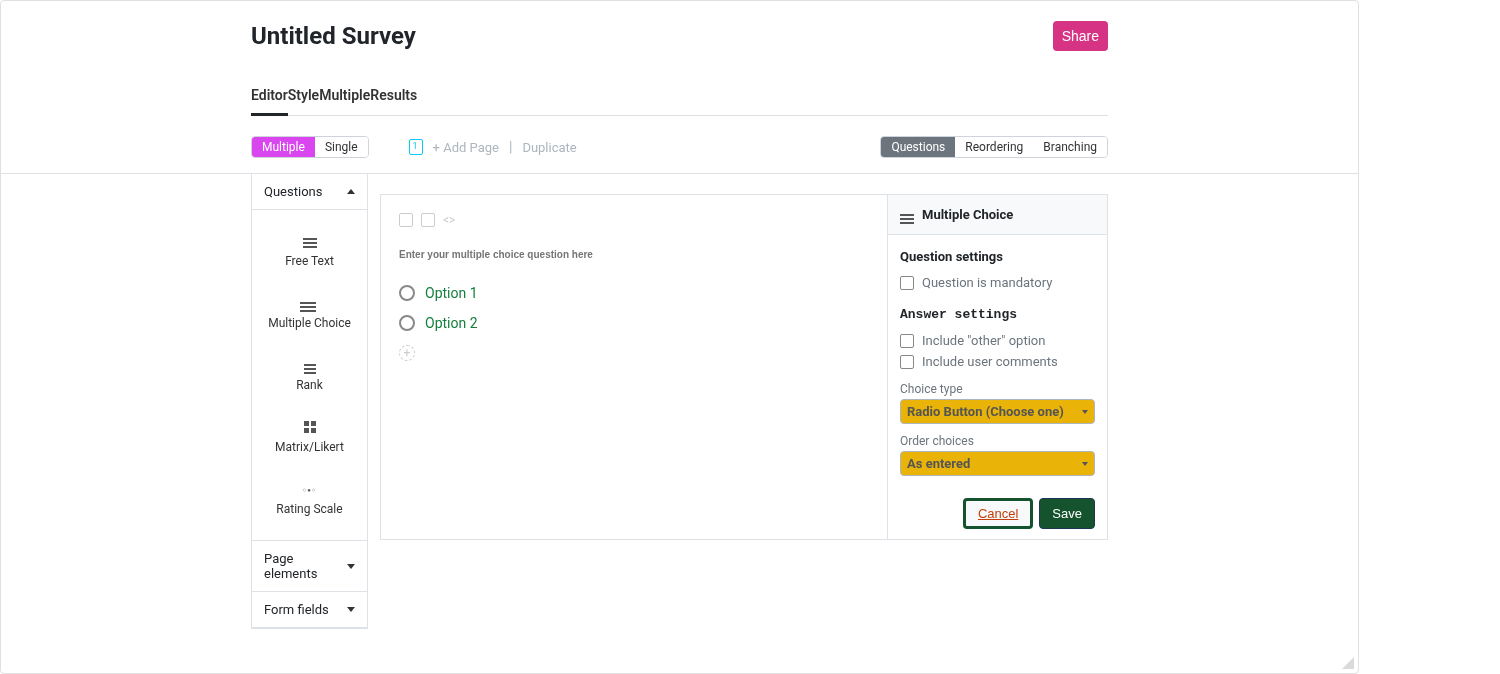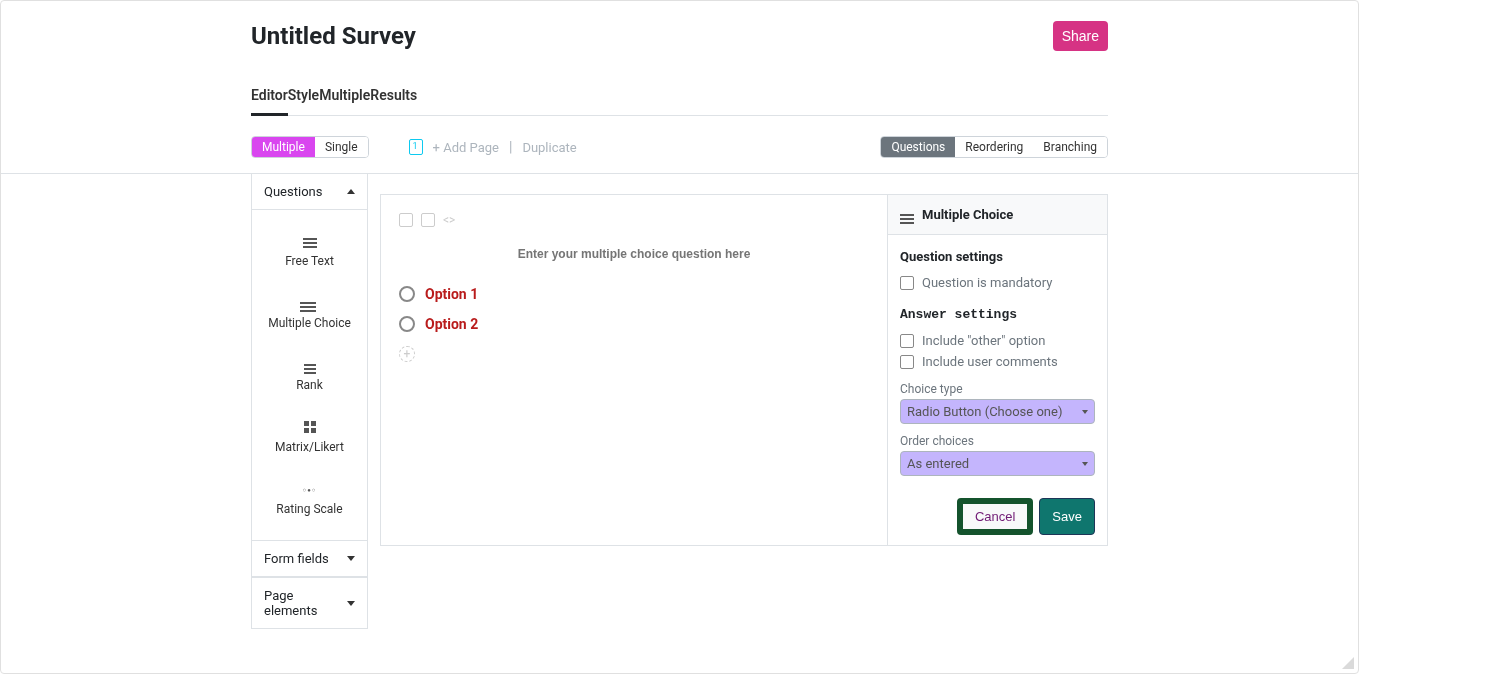--- a/index.html
+++ b/index.html
@@ -173,41 +173,40 @@
   .q-icons-row {
     display: flex;
     gap: 8px;
     margin-bottom: 18px;
     color: #adb5bd;
   }
   .q-icon-small { width:14px; height:14px; border:1.5px solid #ccc; border-radius:2px; display:inline-block;}
   .q-title-input {
     border: none;
     width: 100%;
-    font-size: 12px;
+    font-size: 10px;
     font-weight: 600;
     color: #737373;
     outline: none;
     padding: 0;
     margin-bottom: 25px;
-    text-align: center;
   }
   .option-row {
     display: flex;
     align-items: center;
     gap: 10px;
     margin-bottom: 14px;
   }
   .radio-circ {
     width: 16px; height: 16px;
     border: 2px solid #888;
     border-radius: 50%;
     flex-shrink: 0;
   }
-  .option-text { color: #b91c1c; font-weight:700; font-size:14px; }
+  .option-text { color: #15803d; font-weight:400; font-size:14px; }
   .add-opt {
     width:16px; height:16px; border:1px dashed #ccc; border-radius:50%;
     display:flex; align-items:center; justify-content:center;
     color:#ccc; font-size:12px; cursor:pointer;
   }
   .q-side {
     width: 220px;
     border-left: 1px solid #dee2e6;
     display: flex;
     flex-direction: column;
@@ -253,24 +252,25 @@
     margin-top: 10px;
     margin-bottom: 3px;
     display: block;
   }
   .select-box {
     width: 100%;
     border: 1px solid #adb5bd;
     border-radius: 4px;
     padding: 4px 6px;
     font-size: 13px;
-    background: #c4b5fd;
+    background: #eab308;
     position:relative;
     cursor:pointer;
     color:#555;
+    font-weight:bold;
   }
   .select-box::after{
     content:"";
     position:absolute; right:6px; top:50%; transform:translateY(-50%);
     width:0;height:0;
     border-left:3px solid transparent;border-right:3px solid transparent;
     border-top:4px solid #555;
     box-shadow: 0 -6px 0 -2px #555;
   }
   .q-side-footer {
@@ -280,25 +280,26 @@
     gap: 6px;
   }
   .btn {
     padding: 5px 12px;
     font-size: 13px;
     border-radius: 4px;
     cursor: pointer;
   }
   .btn-cancel {
     background: #f8f9fa;
-    border: 6px solid #14532d;
-    color: #701a75;
+    border: 3px solid #14532d;
+    color: #c2410c;
+    text-decoration: underline;
   }
   .btn-save {
-    background: #0f766e;
+    background: #14532d;
     border: 1px solid #1d3557;
     color: #fff;
   }
   .resize-tri {
     position:absolute;
     right:4px; bottom:4px;
     width:0;height:0;
     border-left:6px solid transparent;
     border-top:6px solid transparent;
     border-bottom:6px solid #888;
@@ -378,26 +379,26 @@
           </div>
           <div class="palette-item">
             <span class="palette-icon ic-matrix"></span>
             <span>Matrix/Likert</span>
           </div>
           <div class="palette-item">
             <span class="palette-icon ic-rating"></span>
             <span>Rating Scale</span>
           </div>
         </div>
+        <div class="sidebar-section-header" style="border-bottom:none">
+          <span>Page elements</span>
+          <span class="chevron down"></span>
+        </div>
         <div class="sidebar-section-header">
           <span>Form fields</span>
-          <span class="chevron down"></span>
-        </div>
-        <div class="sidebar-section-header" style="border-bottom:none">
-          <span>Page elements</span>
           <span class="chevron down"></span>
         </div>
       </div>
 
       <div class="main-canvas">
         <div class="question-card">
           <div class="q-main">
             <div class="q-icons-row">
               <span class="q-icon-small"></span>
               <span class="q-icon-small"></span>

